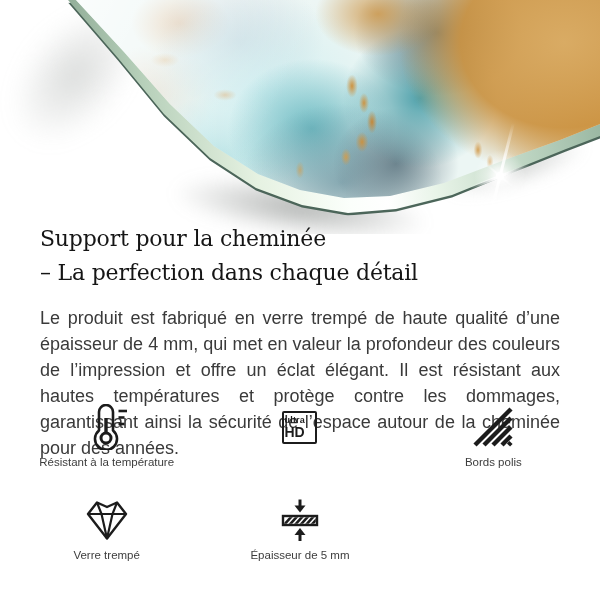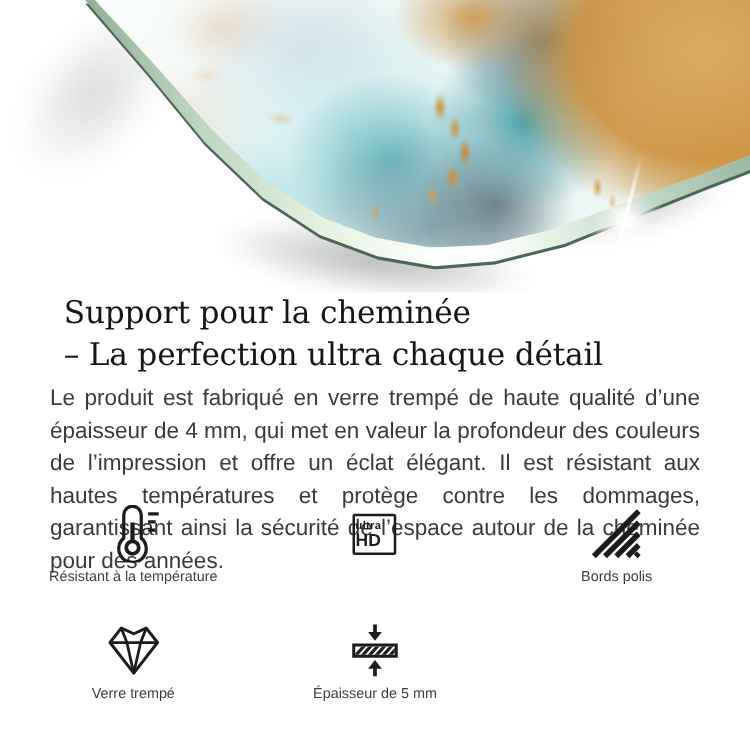--- a/index.html
+++ b/index.html
@@ -60,22 +60,22 @@
   .sparkle .glow{position:absolute;left:-26px;top:-26px;width:52px;height:52px;border-radius:50%;
     background:radial-gradient(circle,rgba(255,255,255,.95) 0%,rgba(255,255,255,.5) 30%,rgba(255,255,255,0) 70%);}
   .sparkle .ray{position:absolute;background:linear-gradient(90deg,rgba(255,255,255,0),#fff 45%,#fff 55%,rgba(255,255,255,0));}
   .r1{width:110px;height:3px;left:-55px;top:-1.5px;transform:rotate(104deg);}
   .r2{width:64px;height:2.5px;left:-32px;top:-1.25px;transform:rotate(-21deg);}
   .r3{width:34px;height:2px;left:-17px;top:-1px;transform:rotate(40deg);opacity:.85;}
   .sparkle .core{position:absolute;left:-4px;top:-4px;width:8px;height:8px;border-radius:50%;
     background:#fff;box-shadow:0 0 10px 3px rgba(255,255,255,.95);}
 
   
-  .title{position:absolute;top:222px;left:40px;right:38px;margin:11px;
-    font-family:"DejaVu Serif",serif;font-weight:400;font-size:25px;line-height:34px;
+  .title{position:absolute;top:222px;left:40px;right:38px;margin:0;
+    font-family:"DejaVu Serif",serif;font-weight:400;font-size:22px;line-height:34px;
     letter-spacing:-0.2px;color:var(--heading_color,#151515);}
   .desc{position:absolute;top:305px;left:40px;width:520px;margin:0;
     font-size:18px;line-height:26px;color:var(--body_text_color,#3a3a3a);text-align:justify;}
 
   
   .features{position:absolute;top:401px;left:10px;right:10px;
     display:grid;grid-template-columns:1fr 1fr 1fr;row-gap:26px;}
   .feature{display:flex;flex-direction:column;align-items:center;}
   .icon-box{height:52px;display:flex;align-items:center;justify-content:center;color:var(--icon_color,#1c1c1c);}
   .flabel{margin-top:3px;font-size:11.5px;color:var(--feature_label_color,#3d3d3d);text-align:left;}
@@ -102,21 +102,21 @@
     </div>
     <div class="sparkle">
       <i class="glow"></i>
         <i class="ray r1"></i>
         <i class="ray r2"></i>
         <i class="ray r3"></i>
         <i class="core"></i>
     </div>
   </div>
 
-  <h1 class="title"><span>Support pour la cheminée</span><br><span>– La perfection ultra chaque détail</span></h1>
+  <h1 class="title"><span>Support pour la cheminée</span><br><span>– La perfection dans chaque détail</span></h1>
 
   <p class="desc">Le produit est fabriqué en verre trempé de haute qualité d’une épaisseur de 4 mm, qui met en valeur la profondeur des couleurs de l’impression et offre un éclat élégant. Il est résistant aux hautes températures et protège contre les dommages, garantissant ainsi la sécurité de l’espace autour de la cheminée pour des années.</p>
 
   <div class="features">
 
     <div class="feature">
       <div class="icon-box">
         <svg width="44" height="46" viewBox="0 0 44 46" fill="none" stroke="currentColor">
           <path d="M14 8 A7 7 0 0 1 28 8 L28 26.5 A11 11 0 1 1 14 26.5 Z" stroke-width="2.6" stroke-linejoin="round"></path>
           <line x1="21" y1="14" x2="21" y2="28.5" stroke-width="3.4"></line>

